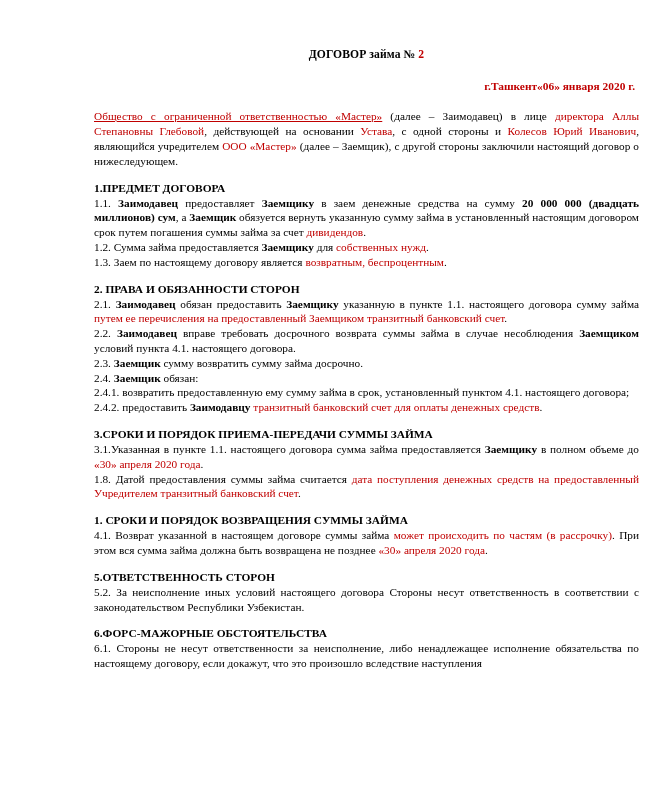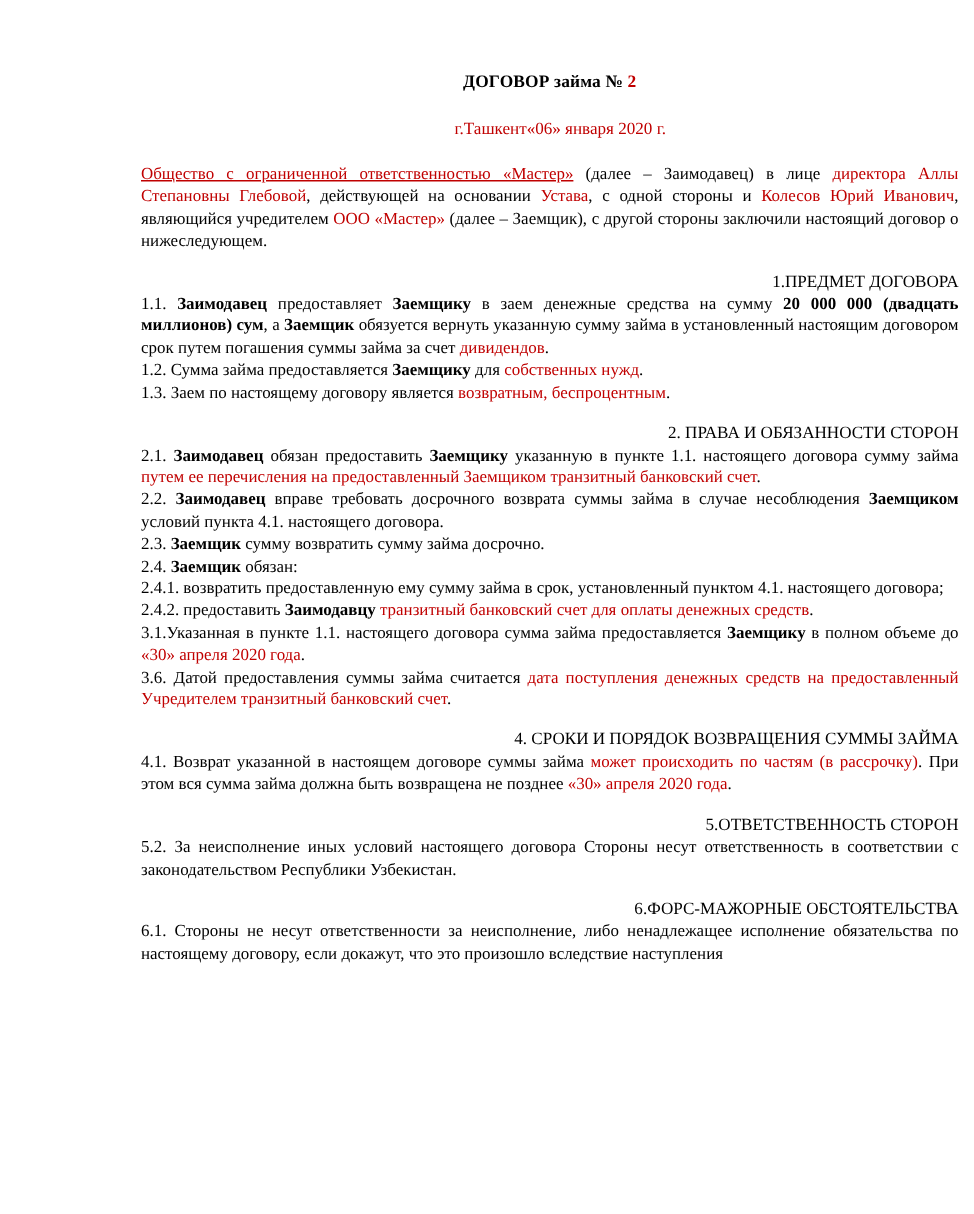--- a/index.html
+++ b/index.html
@@ -28,46 +28,46 @@
     font-weight: bold;
     font-size: 11.6px;
     margin: 8px 0 0 0;
     letter-spacing: 0.1px;
   }
   .doc-title .num {
     color: #c00000;
   }
   .row-place {
     display: flex;
-    justify-content: center;
+    justify-content: flex-end;
     align-items: baseline;
     margin-top: 19px;
-    font-weight: normal;
+    font-weight: bold;
     font-size: 11.4px;
   }
   .row-place .left {
     color: #c00000;
     padding-left: 18px;
   }
   .row-place .right {
     color: #c00000;
     padding-right: 4px;
   }
   .preamble {
     margin-top: 17px;
     text-align: justify;
     line-height: 1.32;
     font-size: 11.3px;
   }
   .b { font-weight: bold; }
   .rb { color: #c00000; font-weight: normal; }
   .u { text-decoration: underline; }
   h2.section {
-    text-align: right;
-    font-weight: normal;
+    text-align: left;
+    font-weight: bold;
     font-size: 11.4px;
     margin: 13px 0 2px 0;
   }
   p.cl {
     margin: 0;
     text-align: justify;
     line-height: 1.31;
     font-size: 11.3px;
   }
 </style>
@@ -94,23 +94,24 @@
       <p class="cl"><span>1.1. </span><span class="b">Заимодавец</span><span> предоставляет </span><span class="b">Заемщику</span><span> в  заем денежные средства на сумму </span><span class="b">20 000 000 (двадцать миллионов) сум</span><span>, а </span><span class="b">Заемщик</span><span> обязуется вернуть указанную сумму займа в установленный настоящим договором срок путем погашения суммы займа за счет </span><span class="rb">дивидендов</span><span>.</span></p>
       <p class="cl"><span>1.2. Сумма займа предоставляется </span><span class="b">Заемщику</span><span> для </span><span class="rb">собственных нужд</span><span>.</span></p>
       <p class="cl"><span>1.3. Заем по настоящему договору является </span><span class="rb">возвратным, беспроцентным</span><span>.</span></p>
       <h2 class="section">2. ПРАВА И ОБЯЗАННОСТИ СТОРОН</h2>
       <p class="cl"><span>2.1. </span><span class="b">Заимодавец</span><span> обязан предоставить </span><span class="b">Заемщику</span><span> указанную в пункте 1.1. настоящего договора сумму займа </span><span class="rb">путем ее перечисления на предоставленный Заемщиком транзитный банковский счет</span><span>.</span></p>
       <p class="cl"><span>2.2. </span><span class="b">Заимодавец</span><span> вправе требовать досрочного возврата суммы займа в случае несоблюдения </span><span class="b">Заемщиком</span><span> условий пункта 4.1. настоящего договора.</span></p>
       <p class="cl"><span>2.3. </span><span class="b">Заемщик</span><span> сумму возвратить сумму займа досрочно.</span></p>
       <p class="cl"><span>2.4. </span><span class="b">Заемщик</span><span> обязан:</span></p>
       <p class="cl"><span>2.4.1. возвратить предоставленную ему сумму займа в срок, установленный пунктом 4.1. настоящего договора;</span></p>
       <p class="cl"><span>2.4.2. предоставить </span><span class="b">Заимодавцу</span><span> </span><span class="rb">транзитный банковский счет для оплаты денежных средств</span><span>.</span></p>
+      <h2 class="section">3.СРОКИ И ПОРЯДОК ПРИЕМА-ПЕРЕДАЧИ СУММЫ ЗАЙМА</h2>
       <p class="cl"><span>3.1.Указанная в пункте 1.1. настоящего договора сумма займа предоставляется </span><span class="b">Заемщику</span><span> в полном объеме до </span><span class="rb">«30» апреля 2020 года</span><span>.</span></p>
-      <p class="cl"><span>3.6.  Датой предоставления суммы займа считается </span><span class="rb">дата поступления денежных средств на предоставленный Учредителем транзитный банковский счет</span><span>.</span></p>
-      <h2 class="section">4. СРОКИ И ПОРЯДОК ВОЗВРАЩЕНИЯ СУММЫ ЗАЙМА</h2>
+      <p class="cl"><span>1.8.  Датой предоставления суммы займа считается </span><span class="rb">дата поступления денежных средств на предоставленный Учредителем транзитный банковский счет</span><span>.</span></p>
+      <h2 class="section">1. СРОКИ И ПОРЯДОК ВОЗВРАЩЕНИЯ СУММЫ ЗАЙМА</h2>
       <p class="cl"><span>4.1. Возврат указанной в настоящем договоре суммы займа </span><span class="rb">может происходить по частям (в рассрочку)</span><span>. При этом вся сумма займа должна быть возвращена не позднее </span><span class="rb">«30» апреля 2020 года</span><span>.</span></p>
       <h2 class="section">5.ОТВЕТСТВЕННОСТЬ СТОРОН</h2>
       <p class="cl"><span>5.2. За неисполнение иных условий настоящего договора Стороны несут ответственность в соответствии с законодательством Республики Узбекистан.</span></p>
       <h2 class="section">6.ФОРС-МАЖОРНЫЕ ОБСТОЯТЕЛЬСТВА</h2>
       <p class="cl"><span>6.1. Стороны не несут ответственности за неисполнение, либо ненадлежащее исполнение обязательства по настоящему договору, если докажут, что это произошло вследствие наступления</span></p>
     </div>
 
 </div>
 
 </body></html>

